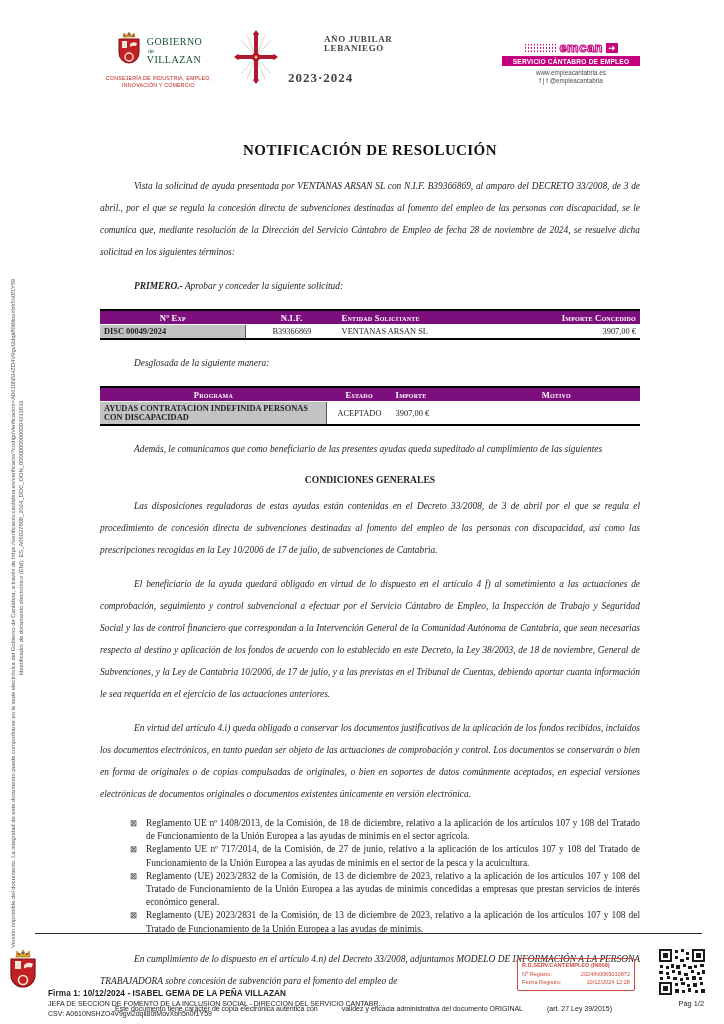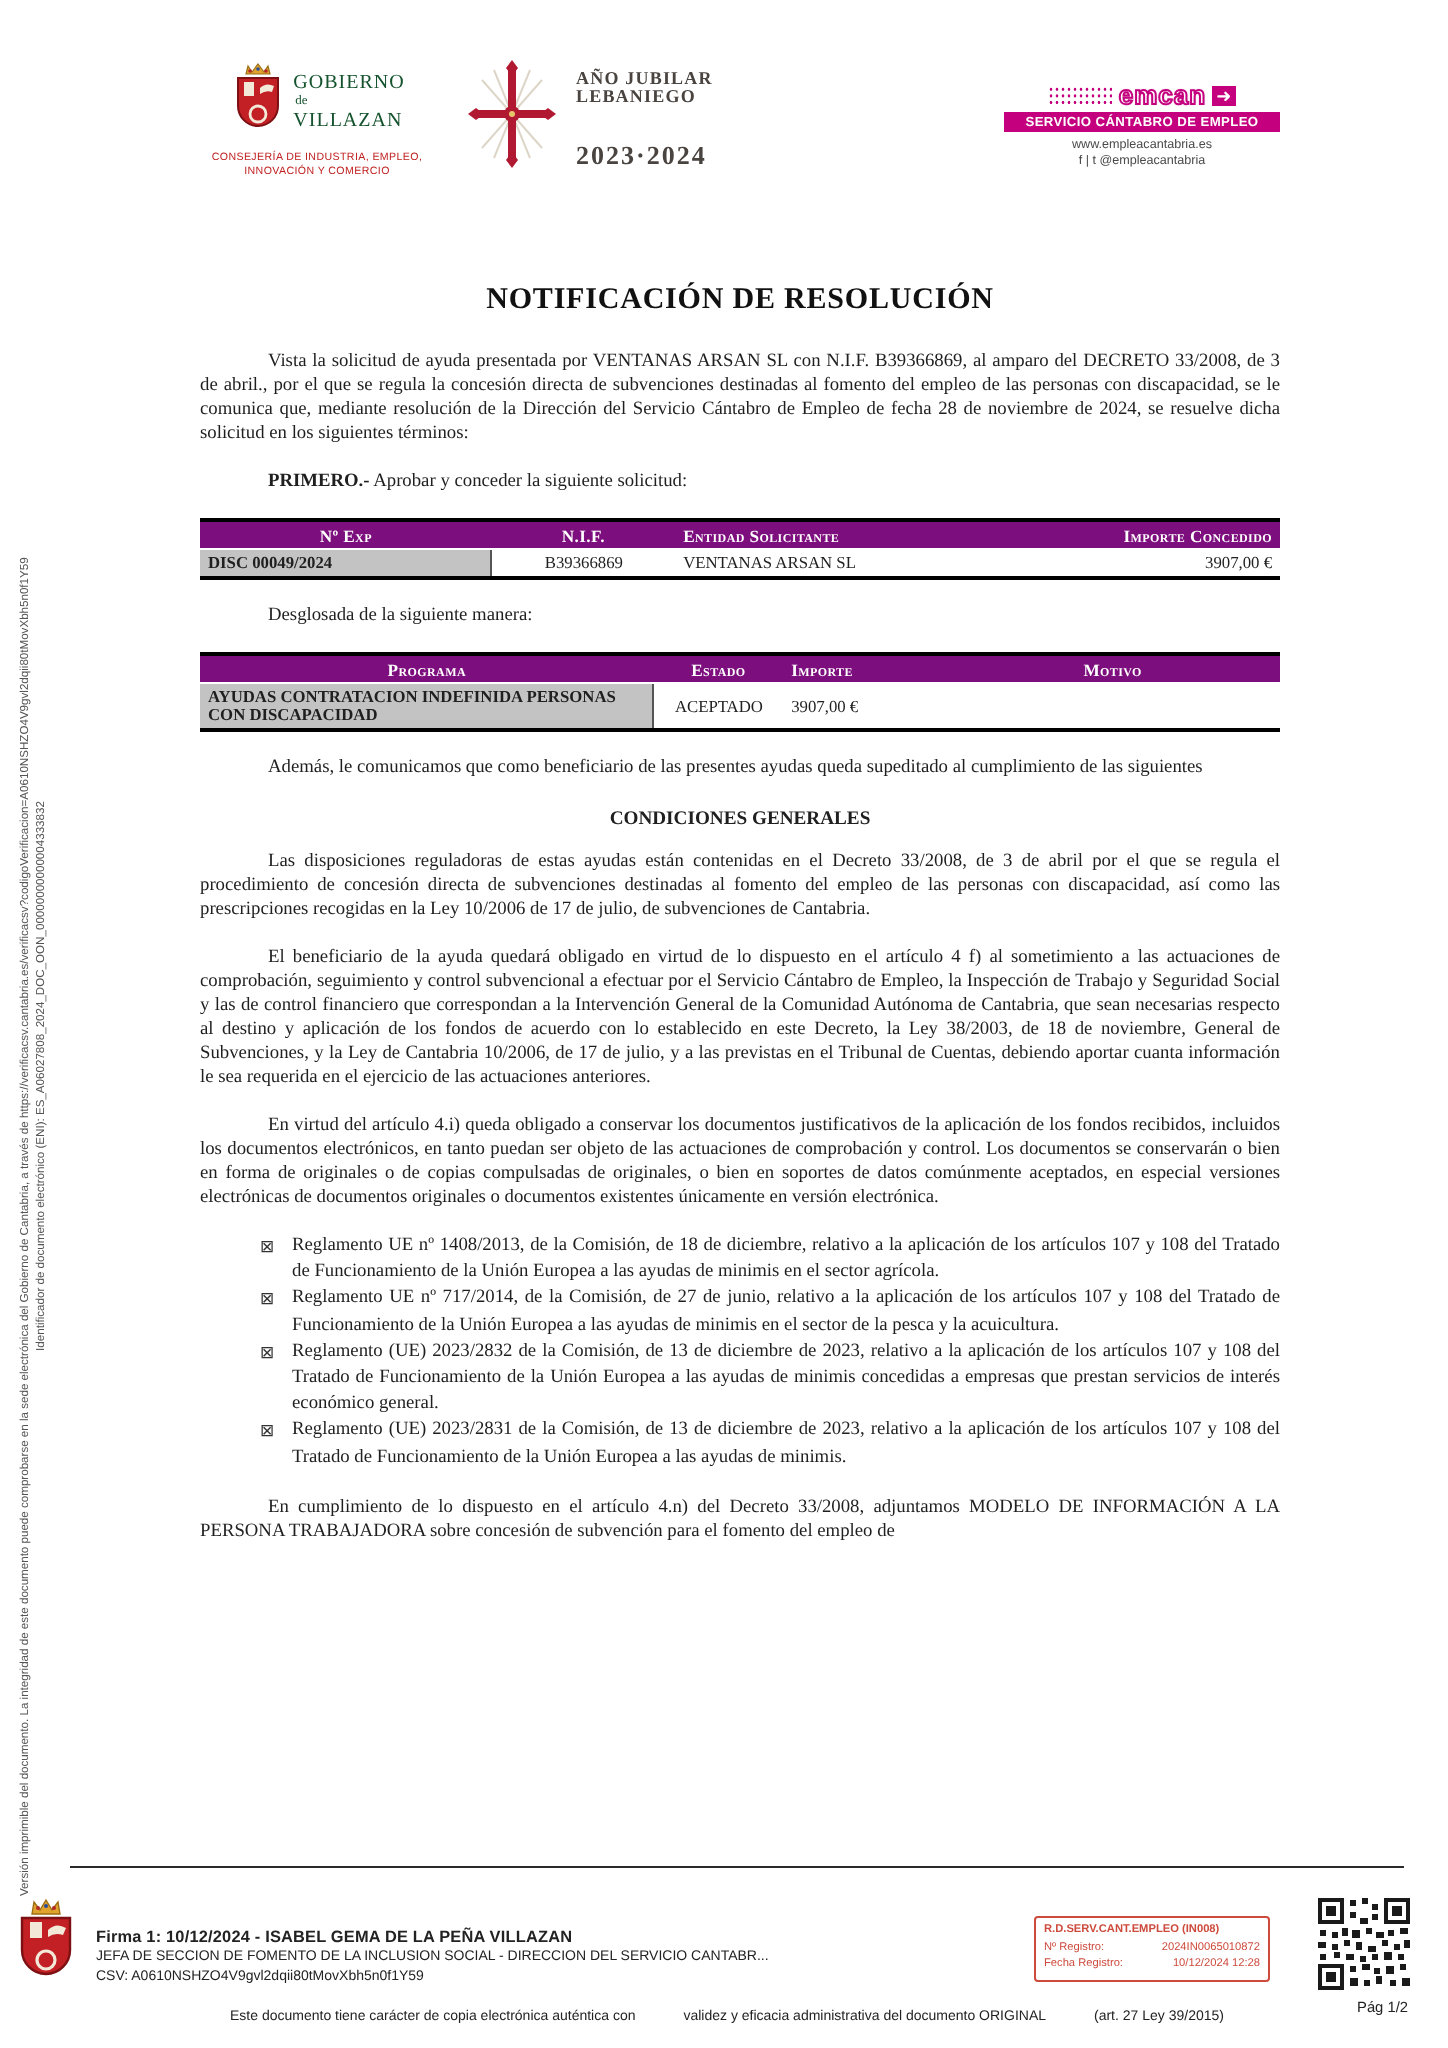--- a/index.html
+++ b/index.html
@@ -19,60 +19,60 @@
   .logo-cant .row{display:flex;align-items:center;justify-content:center;gap:4px;}
   .gob-text{text-align:left;color:#14532d;line-height:1;}
   .gob-text .g1{font-size:10px;letter-spacing:.5px;}
   .gob-text .g2{font-size:6.5px;margin:1px 0 1px 1px;}
   .gob-text .g3{font-size:10px;letter-spacing:.5px;}
   .cons-text{color:#c02121;font-size:5.3px;line-height:6.5px;margin-top:3px;
              font-family:"Liberation Sans", sans-serif;letter-spacing:.2px;}
 
   .logo-jub{position:absolute;left:230px;top:28px;display:flex;align-items:center;gap:6px;}
   .jub-text{color:#4a4440;line-height:1;}
-  .jub-text .j1,.jub-text .j2{font-size:9px;font-weight:bold;letter-spacing:.6px;}
+  .jub-text .j1,.jub-text .j2{font-size:9px;font-weight:bold;letter-spacing:.6px;margin-left:36px;}
   .jub-text .j3{font-size:13px;font-weight:bold;letter-spacing:1px;margin-top:18px;}
 
   .logo-emcan{position:absolute;left:502px;top:40px;width:138px;text-align:center;
               font-family:"Liberation Sans", sans-serif;}
   .emcan-top{display:flex;align-items:center;justify-content:center;gap:3px;margin-bottom:1px;}
   .emcan-dots{display:inline-block;width:32px;height:10px;
       background-image:radial-gradient(#c4007e 34%, transparent 36%);background-size:3px 3.3px;}
   .emcan-word{font-size:13px;font-weight:bold;letter-spacing:.5px;color:#fff;
       -webkit-text-stroke:1px #c4007e;text-shadow:0 0 1px #c4007e;}
   .emcan-arrow{font-size:9px;color:#fff;background:#c4007e;padding:0 2px;line-height:10px;}
   .emcan-banner{background:#c4007e;color:#fff;font-size:6.6px;font-weight:bold;
       padding:1.5px 2px;letter-spacing:.2px;}
   .emcan-web{font-size:6.3px;color:#4a4a4a;margin-top:3px;}
   .emcan-social{font-size:6.3px;color:#4a4a4a;margin-top:1px;}
 
   
   .doc{position:absolute;left:100px;width:540px;top:142px;}
   .title{font-size:15px;font-weight:bold;text-align:center;letter-spacing:.4px;
          margin:0 0 16px 0;color:#111;}
-  .doc p{font-size:9.4px;line-height:12px;text-align:justify;margin:0 0 12px 0;}
+  .doc p{font-size:9.4px;line-height:22px;text-align:justify;margin:0 0 12px 0;font-style:italic;}
   .indent{text-indent:34px;}
   .subhead{font-size:9.6px;font-weight:bold;text-align:center;margin:14px 0 10px 0;}
 
   table{width:100%;border-collapse:collapse;font-family:"Liberation Serif", serif;}
   .res-table{border-top:2.4px solid #000;border-bottom:2.4px solid #000;margin:2px 0 12px 0;}
   .res-table th{background:#7d0e7d;color:#fff;font-variant:small-caps;font-weight:bold;
       font-size:8.6px;padding:1.5px 4px;letter-spacing:.2px;border-bottom:1.5px solid #fff;}
   .res-table td{font-size:8.4px;padding:2px 4px;vertical-align:middle;}
   .cell-gray{background:#c3c3c3;font-weight:bold;border-right:1px solid #555;border-bottom:1px solid #555;}
   .ta-l{text-align:left;} .ta-c{text-align:center;} .ta-r{text-align:right;}
 
   .blt-list{margin:0 0 12px 0;}
   .blt-item{position:relative;padding-left:46px;font-size:9.4px;line-height:13.2px;
       text-align:justify;margin:0;}
   .blt-item .blt{position:absolute;left:30px;top:0;font-size:8.5px;color:#333;}
 
   
   .sig-rule{position:absolute;left:35px;right:22px;top:933px;border-top:1.6px solid #2a2a2a;}
-  .sig-block{position:absolute;left:48px;top:964px;font-family:"Liberation Sans", sans-serif;color:#222;}
+  .sig-block{position:absolute;left:48px;top:989px;font-family:"Liberation Sans", sans-serif;color:#222;}
   .sig-block .f1{font-size:8.2px;font-weight:bold;letter-spacing:.1px;}
   .sig-block .f2{font-size:7px;margin-top:2px;}
   .sig-block .f3{font-size:7px;margin-top:3px;}
   .crest-footer{position:absolute;left:6px;top:947px;}
 
   .reg-box{position:absolute;left:517px;top:958px;width:118px;
       border:1.6px solid #cd4a3c;border-radius:2px;color:#cd4a3c;
       font-family:"Liberation Sans", sans-serif;padding:3px 4px 4px 4px;box-sizing:border-box;}
   .reg-title{font-size:5.6px;font-weight:bold;margin-bottom:2px;}
   .reg-row{display:flex;justify-content:space-between;font-size:5.6px;line-height:8px;}

